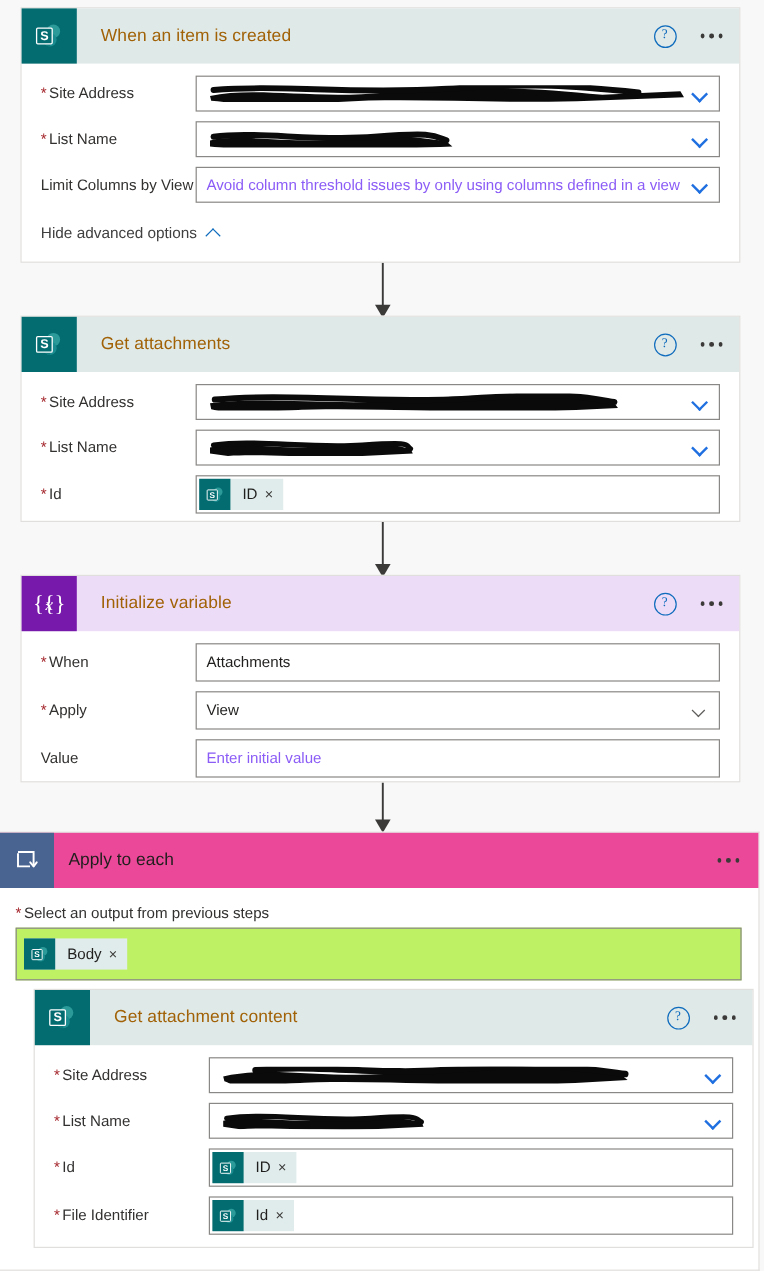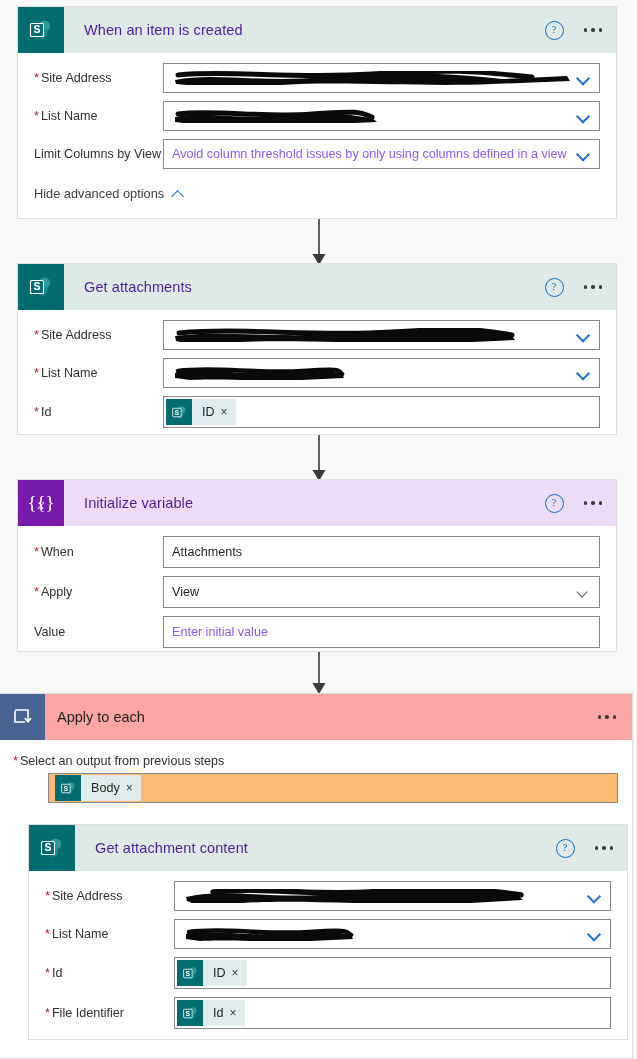--- a/index.html
+++ b/index.html
@@ -26,21 +26,21 @@
     box-sizing:border-box;
   }
   .card-icon{
     width:46px;height:46px;
     flex:0 0 46px;
     display:flex;align-items:center;justify-content:center;
   }
   .card-title{
     margin-left:20px;
     font-size:14.5px;
-    color:#4c1d95;
+    color:#a16207;
     letter-spacing:.1px;
     white-space:nowrap;
   }
   .hdr-actions{
     position:absolute;right:12px;top:0;height:46px;
     display:flex;align-items:center;gap:18px;
   }
   .help-icon{
     width:17px;height:17px;border:1.4px solid #0f6cbd;border-radius:50%;
     color:#0f6cbd;font-size:11px;line-height:15px;text-align:center;
@@ -143,29 +143,29 @@
 
   
   .scope{
     position:absolute;
     background:#fff;
     border:1px solid #e1dfdd;
     border-left:none;
     box-sizing:border-box;
   }
   .scope-header{
-    height:46px;background:#fca5a5;display:flex;align-items:center;position:relative;
+    height:46px;background:#ec4899;display:flex;align-items:center;position:relative;
   }
   .scope-icon{width:46px;height:46px;flex:0 0 46px;background:#4a6491;display:flex;align-items:center;justify-content:center;}
   .scope-title{margin-left:12px;font-size:14.5px;color:#201f1e;}
   .scope-body{padding:14px 14px 0 14px;}
   .scope-sub{font-size:12.6px;color:#323130;margin-bottom:5px;display:flex;align-items:baseline;}
   .scope-field{
-    height:30px;border:1px solid #8a8886;background:#fdba74;
-    display:flex;align-items:center;padding:0 6px;box-sizing:border-box;margin-left:35px;
+    height:44px;border:1px solid #8a8886;background:#bef264;
+    display:flex;align-items:center;padding:0 6px;box-sizing:border-box;
   }
 </style>
 </head>
 <body>
 
 <div class="canvas">
 
   <div class="card" style="left:17px;top:6px;width:600px;height:213px;">
     <div class="card-header" style="background:#dfe9e8;">
       <div class="card-icon" style="background:#036c70;">

